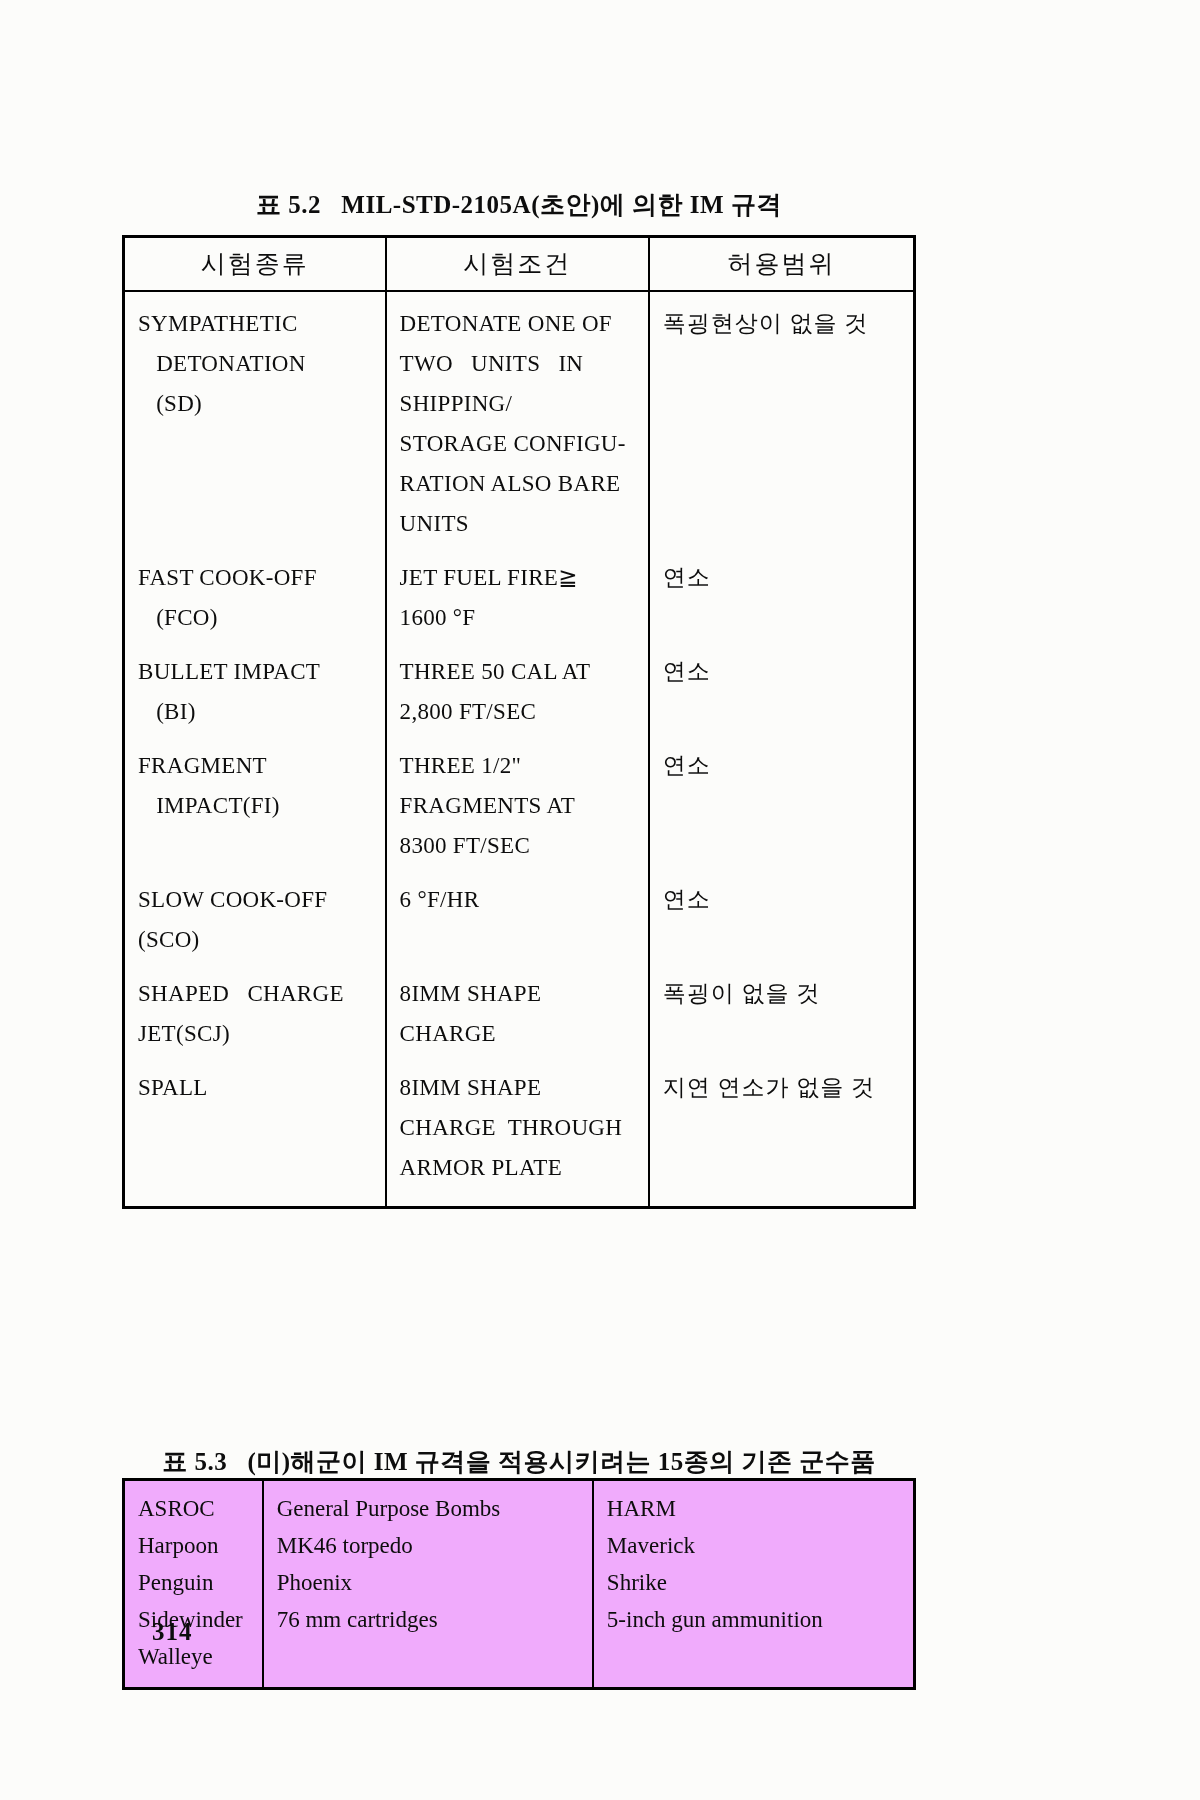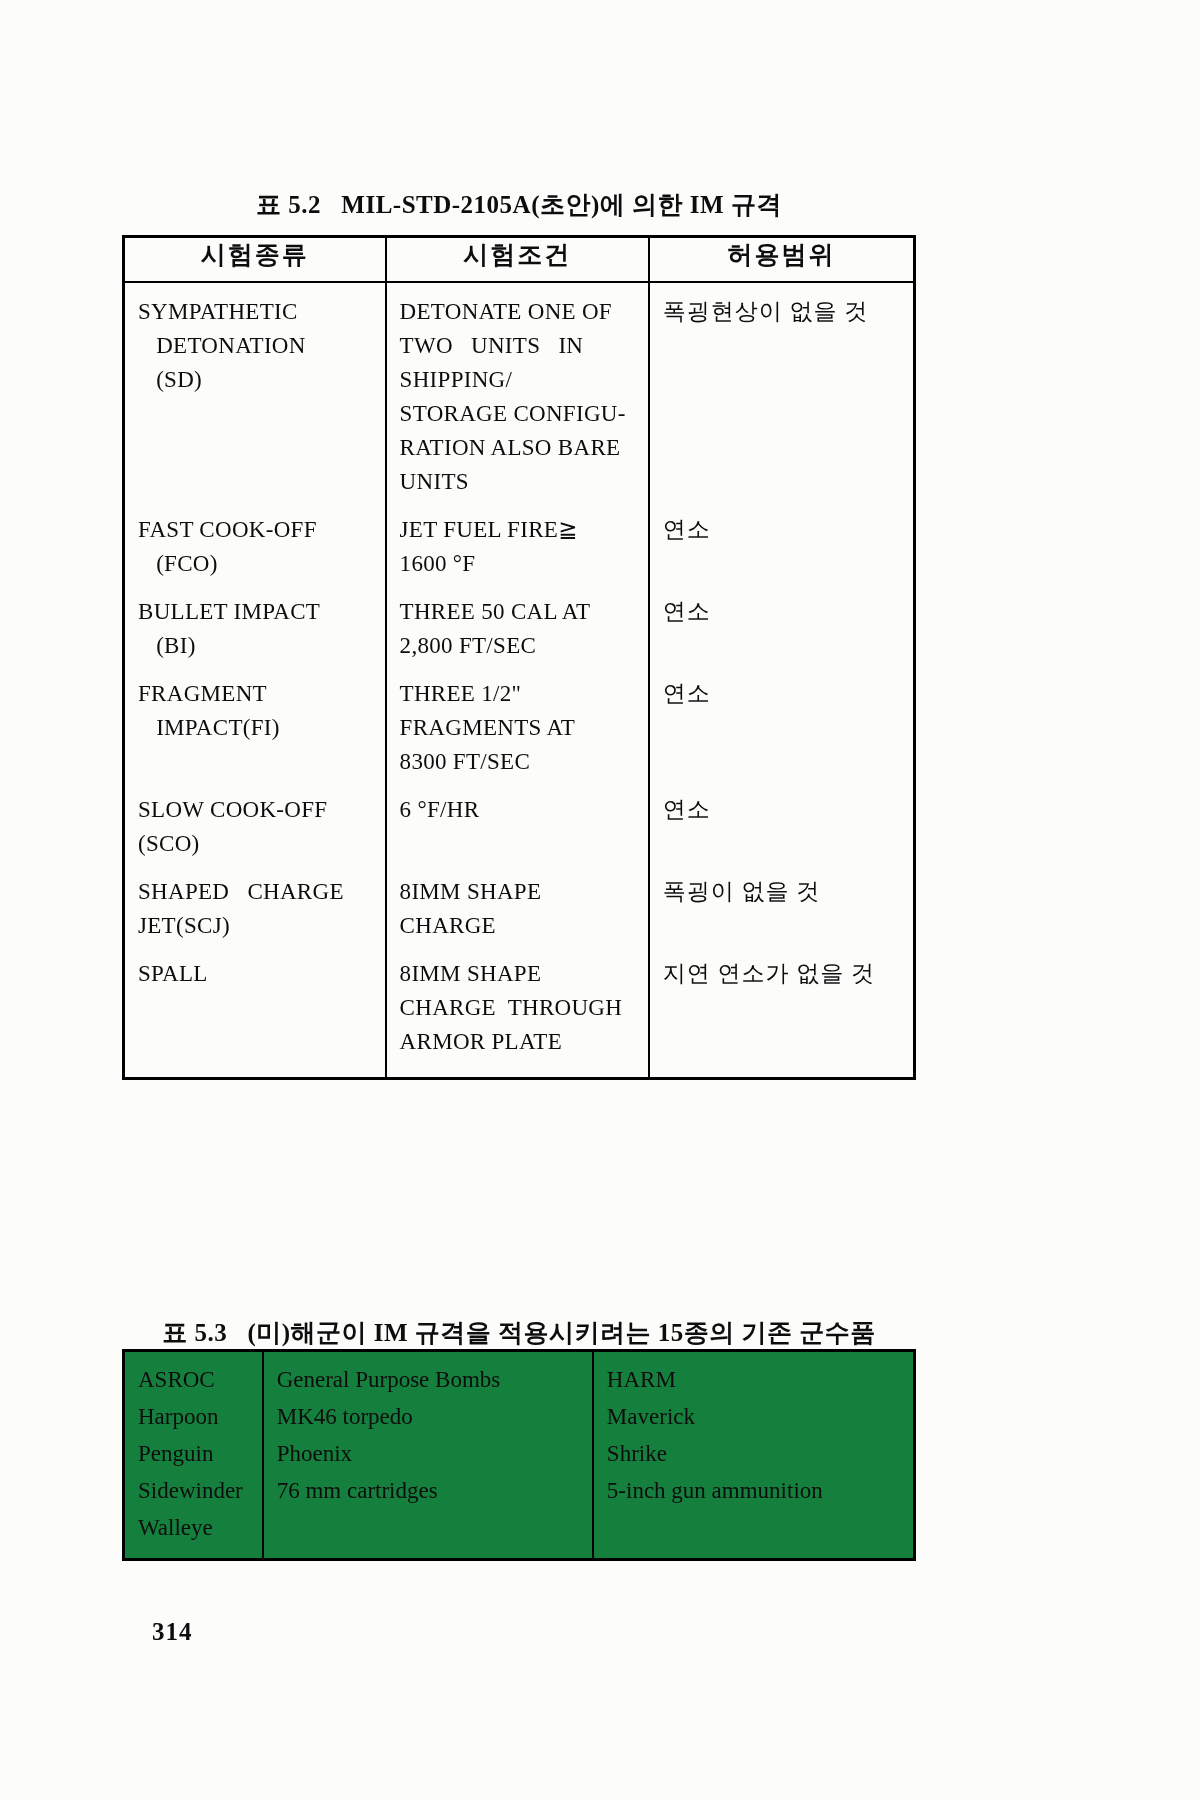--- a/index.html
+++ b/index.html
@@ -34,27 +34,27 @@
   .t52{
     border:3px solid #000;
     display:grid;
     grid-template-columns:33.2% 33.4% 33.4%;
     background:#fcfcfa;
   }
   .hcell{
     border-bottom:2px solid #000;
     text-align:center;
     font-size:25px;
-    font-weight:bold;
-    padding:0 4px 10px 4px;
+    font-weight:normal;
+    padding:9px 4px 10px 4px;
     letter-spacing:2px;
   }
   .bcell{
     font-size:23px;
-    line-height:34px;
+    line-height:40px;
     padding:4px 8px 10px 13px;
     white-space:pre-wrap;
     letter-spacing:0.3px;
   }
   .c1,.c2{border-right:2px solid #000;}
   .rowfirst{padding-top:12px;}
   .rowlast{padding-bottom:18px;}
   .kor{letter-spacing:1px;}
   
   .t53wrap{margin-top:236px;}
@@ -62,21 +62,21 @@
     text-align:center;
     font-size:25px;
     font-weight:bold;
     letter-spacing:0.5px;
     white-space:pre-wrap;
   }
   .t53{
     border:3px solid #000;
     display:grid;
     grid-template-columns:17.6% 41.9% 40.5%;
-    background:#15803d;
+    background:#f0abfc;
   }
   .t53col{
     padding:9px 10px 12px 13px;
     font-size:23px;
     line-height:37px;
   }
   .t53line{white-space:pre-wrap;}
   .pageno{
     position:absolute;
     left:152px;

